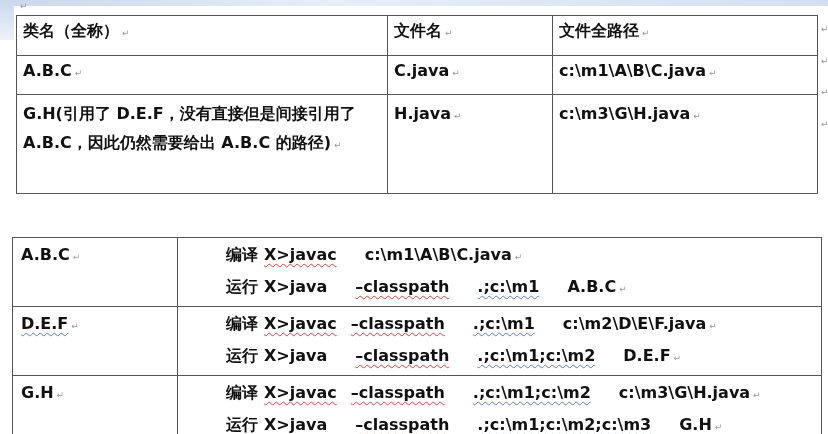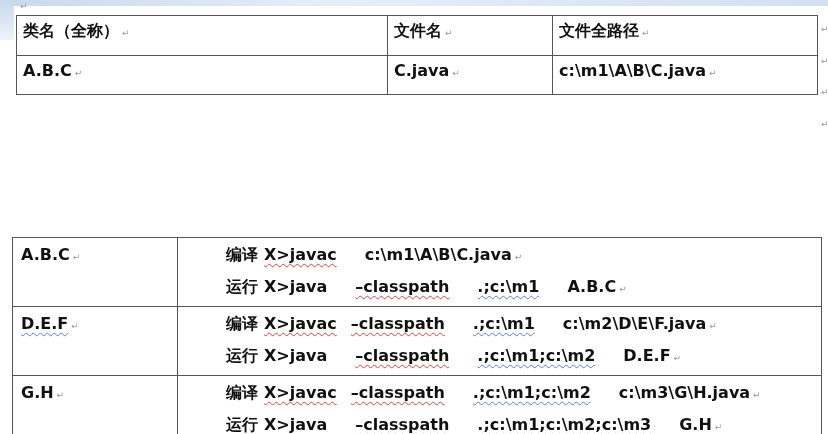--- a/index.html
+++ b/index.html
@@ -56,20 +56,25 @@
       <tr class="hdr">
     <td class="c1"><span>类名（全称）</span><span class="mk">↵</span></td>
     <td class="c2"><span>文件名</span><span class="mk">↵</span></td>
     <td class="c3"><span>文件全路径</span><span class="mk">↵</span></td>
   </tr>
   <tr class="r1">
     <td><span>A.B.C</span><span class="mk">↵</span></td>
     <td><span>C.java</span><span class="mk">↵</span></td>
     <td><span>c:\m1\A\B\C.java</span><span class="mk">↵</span></td>
   </tr>
+  <tr class="r3">
+    <td><span>G.H(引用了 D.E.F，没有直接但是间接引用了 A.B.C，因此仍然需要给出 A.B.C 的路径)</span><span class="mk">↵</span></td>
+    <td><span>H.java</span><span class="mk">↵</span></td>
+    <td><span>c:\m3\G\H.java</span><span class="mk">↵</span></td>
+  </tr>
 </tbody>
   </table>
 
 <span class="rowmark" style="left:821px;top:24px;">↵</span>
 <span class="rowmark" style="left:821px;top:56px;">↵</span>
 <span class="rowmark" style="left:821px;top:87px;">↵</span>
 <span class="rowmark" style="left:821px;top:119px;">↵</span>
 
 <table class="t2">
   <tbody>

